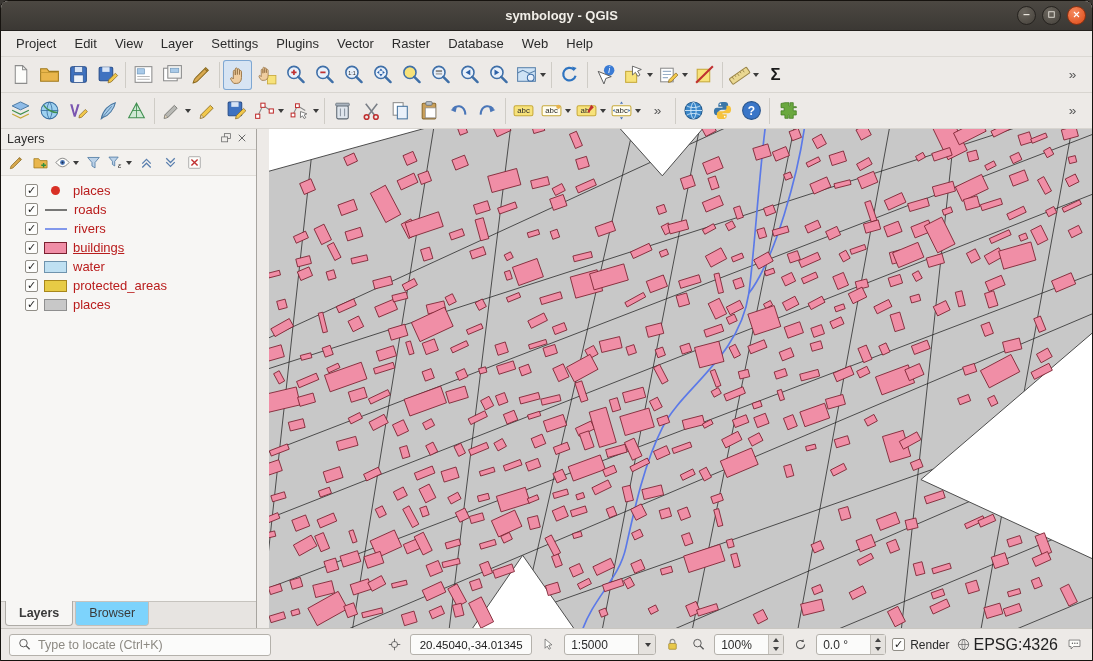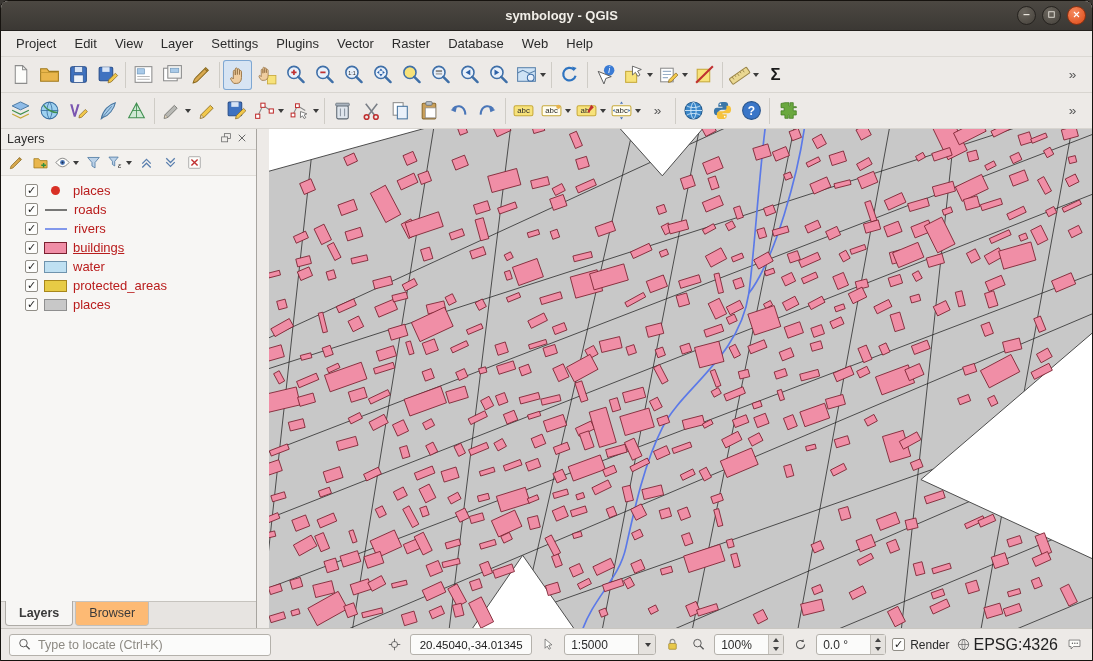--- a/index.html
+++ b/index.html
@@ -41,21 +41,21 @@
   .layer-tree { flex:1 1 auto; background:#f7f6f4; padding-top:5px; overflow:hidden; }
   .layer-row { display:flex; align-items:center; height:19px; padding-left:24px; gap:6px; }
   .cb { width:13px; height:13px; background:#fdfdfc; border:1px solid #918e87; border-radius:2px; display:inline-flex; align-items:center; justify-content:center; font-size:11px; line-height:1; color:#1c1c1c; }
   .cb.on::after { content:"✓"; }
   .sw-pt { width:9px; height:9px; border-radius:50%; display:inline-block; margin:0 7px; }
   .sw-ln { width:24px; height:12px; display:inline-flex; align-items:center; }
   .sw-fl { width:23px; height:12px; display:inline-block; border:1px solid; }
   .layer-label { font-size:13px; color:#b91c1c; }
   .layer-label.current { text-decoration:underline; }
   .dock-tabs { height:27px; flex:0 0 27px; background:#e7e4e1; border-top:1px solid #c6c3be; display:flex; align-items:flex-start; padding-left:4px; gap:2px; }
-  .dtab { font-size:12.5px; color:#3a3a3a; background:#fdba74; border:1px solid #c2bfba; border-top:none; border-radius:0 0 4px 4px; padding:4px 13px 5px; }
+  .dtab { font-size:12.5px; color:#3a3a3a; background:#7dd3fc; border:1px solid #c2bfba; border-top:none; border-radius:0 0 4px 4px; padding:4px 13px 5px; }
   .dtab.active { background:#f7f6f4; border-color:#aeaba6; margin-top:-1px; padding-top:5px; font-weight:bold; }
 
   .canvas { flex:1 1 auto; position:relative; background:#ffffff; min-width:0; }
   .canvas svg { display:block; width:100%; height:100%; }
 
   
   .statusbar { height:32px; flex:0 0 32px; background:#edeae7; border-top:1px solid #c9c6c0; display:flex; align-items:center; padding:0 8px; gap:6px; font-size:12px; color:#2b2b2b; }
   .locator { display:flex; align-items:center; gap:6px; background:#fbfbfa; border:1px solid #b4b1ab; border-radius:3px; height:22px; padding:0 7px; width:262px; flex:0 0 262px; }
   .locator input { border:none; outline:none; background:transparent; font-size:12.5px; width:100%; color:#333; font-family:inherit; }
   .locator input::placeholder { color:#8d8a83; }

